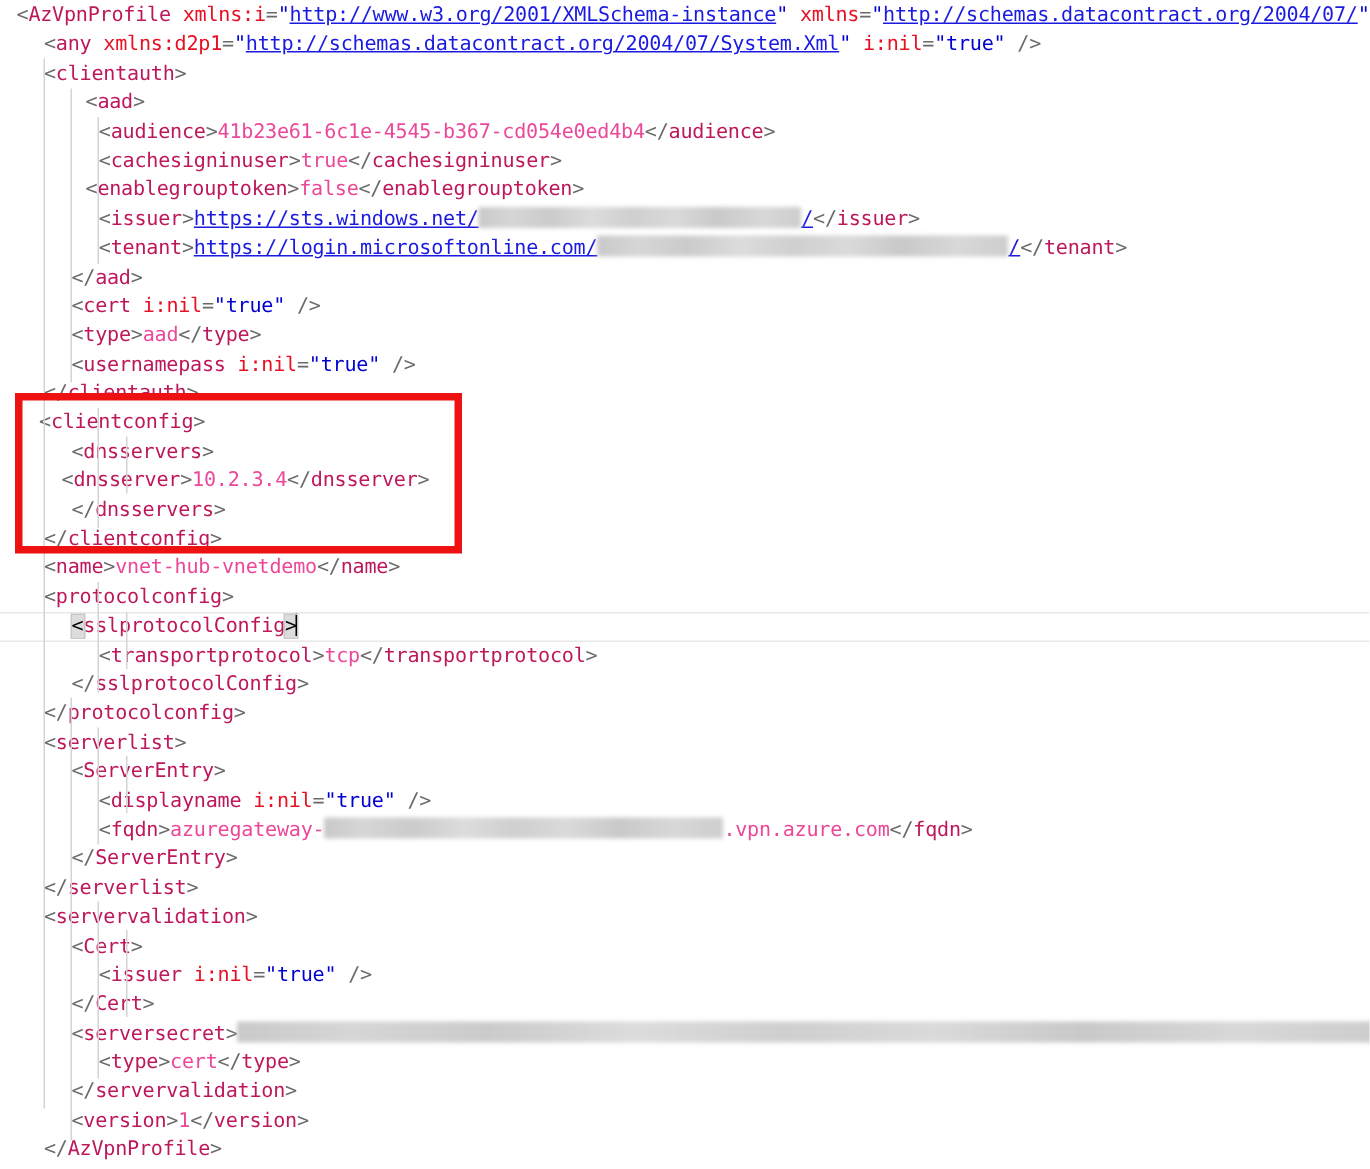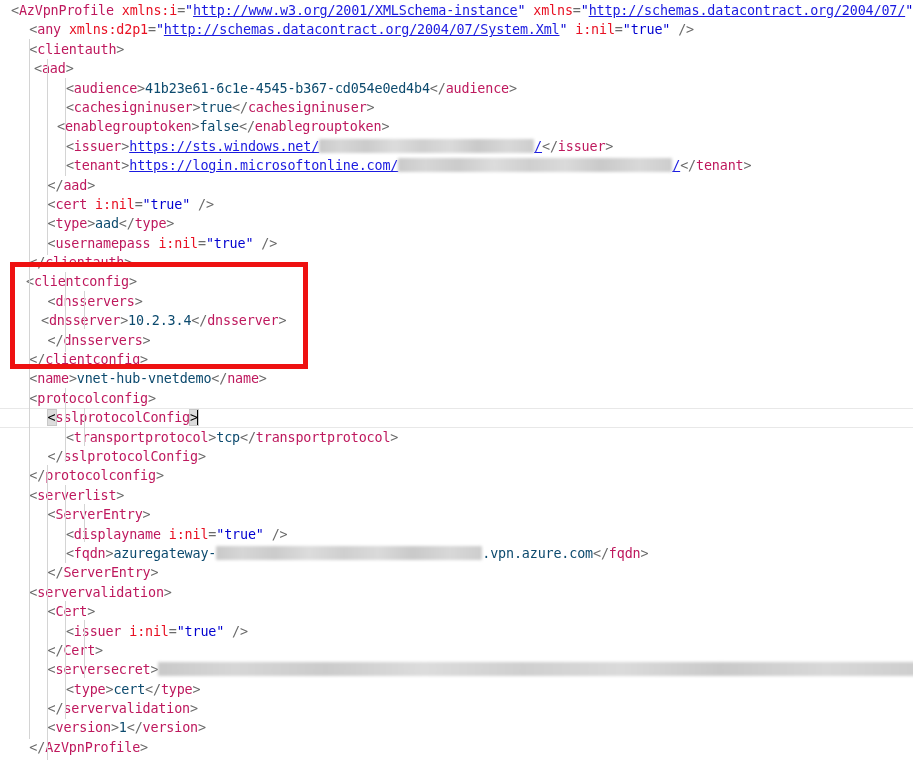--- a/index.html
+++ b/index.html
@@ -48,21 +48,21 @@
     height: 17.4px;
     line-height: 17.4px;
   }
 
   
   .p   { color: #6a6a6a; }        
   .tag { color: #be185d; }        
   .att { color: #e81123; }        
   .val { color: #0000d0; }        
   .url { color: #1a1ae0; text-decoration: underline; }
-  .txt { color: #0c4a6e; }        
+  .txt { color: #ec4899; }        
 
   
   .bmatch {
     background: #dcdcdc;
     outline: 1px solid #c8c8c8;
   }
   .caret {
     display: inline-block;
     width: 0;
     border-left: 1.6px solid #000;
@@ -98,21 +98,21 @@
   }
 </style>
 </head>
 <body>
 
 <div id="editor">
   <div class="code-lines" id="code-lines">
       <div class="line" style="padding-left: 11px;"><span class="p">&lt;</span><span class="tag">AzVpnProfile</span><span class="txt"> </span><span class="att">xmlns:i</span><span class="p">=</span><span class="val">"</span><span class="url">http://www.w3.org/2001/XMLSchema-instance</span><span class="val">"</span><span class="txt"> </span><span class="att">xmlns</span><span class="p">=</span><span class="val">"</span><span class="url">http://schemas.datacontract.org/2004/07/</span><span class="val">"</span></div>
       <div class="line" style="padding-left: 29.3px;"><span class="p">&lt;</span><span class="tag">any</span><span class="txt"> </span><span class="att">xmlns:d2p1</span><span class="p">=</span><span class="val">"</span><span class="url">http://schemas.datacontract.org/2004/07/System.Xml</span><span class="val">"</span><span class="txt"> </span><span class="att">i:nil</span><span class="p">=</span><span class="val">"true"</span><span class="txt"> </span><span class="p">/&gt;</span></div>
       <div class="line" style="padding-left: 29.3px;"><span class="p">&lt;</span><span class="tag">clientauth</span><span class="p">&gt;</span></div>
-      <div class="line" style="padding-left: 34px;"><span class="p">&lt;</span><span class="tag">aad</span><span class="p">&gt;</span></div>
+      <div class="line" style="padding-left: 57px;"><span class="p">&lt;</span><span class="tag">aad</span><span class="p">&gt;</span></div>
       <div class="line" style="padding-left: 65.9px;"><span class="p">&lt;</span><span class="tag">audience</span><span class="p">&gt;</span><span class="txt">41b23e61-6c1e-4545-b367-cd054e0ed4b4</span><span class="p">&lt;/</span><span class="tag">audience</span><span class="p">&gt;</span></div>
       <div class="line" style="padding-left: 65.9px;"><span class="p">&lt;</span><span class="tag">cachesigninuser</span><span class="p">&gt;</span><span class="txt">true</span><span class="p">&lt;/</span><span class="tag">cachesigninuser</span><span class="p">&gt;</span></div>
       <div class="line" style="padding-left: 57px;"><span class="p">&lt;</span><span class="tag">enablegrouptoken</span><span class="p">&gt;</span><span class="txt">false</span><span class="p">&lt;/</span><span class="tag">enablegrouptoken</span><span class="p">&gt;</span></div>
       <div class="line" style="padding-left: 65.9px;"><span class="p">&lt;</span><span class="tag">issuer</span><span class="p">&gt;</span><span class="url">https://sts.windows.net/</span><span class="redact" style="position: relative; display: inline-block; width: 215px; height: 14px; vertical-align: -2px;"></span><span class="url">/</span><span class="p">&lt;/</span><span class="tag">issuer</span><span class="p">&gt;</span></div>
       <div class="line" style="padding-left: 65.9px;"><span class="p">&lt;</span><span class="tag">tenant</span><span class="p">&gt;</span><span class="url">https://login.microsoftonline.com/</span><span class="redact" style="position: relative; display: inline-block; width: 274px; height: 14px; vertical-align: -2px;"></span><span class="url">/</span><span class="p">&lt;/</span><span class="tag">tenant</span><span class="p">&gt;</span></div>
       <div class="line" style="padding-left: 47.6px;"><span class="p">&lt;/</span><span class="tag">aad</span><span class="p">&gt;</span></div>
       <div class="line" style="padding-left: 47.6px;"><span class="p">&lt;</span><span class="tag">cert</span><span class="txt"> </span><span class="att">i:nil</span><span class="p">=</span><span class="val">"true"</span><span class="txt"> </span><span class="p">/&gt;</span></div>
       <div class="line" style="padding-left: 47.6px;"><span class="p">&lt;</span><span class="tag">type</span><span class="p">&gt;</span><span class="txt">aad</span><span class="p">&lt;/</span><span class="tag">type</span><span class="p">&gt;</span></div>
       <div class="line" style="padding-left: 47.6px;"><span class="p">&lt;</span><span class="tag">usernamepass</span><span class="txt"> </span><span class="att">i:nil</span><span class="p">=</span><span class="val">"true"</span><span class="txt"> </span><span class="p">/&gt;</span></div>
       <div class="line" style="padding-left: 29.3px;"><span class="p">&lt;/</span><span class="tag">clientauth</span><span class="p">&gt;</span></div>
@@ -125,20 +125,21 @@
       <div class="line" style="padding-left: 29.3px;"><span class="p">&lt;</span><span class="tag">protocolconfig</span><span class="p">&gt;</span></div>
       <div class="line current" style="padding-left: 47.6px;"><span class="bmatch">&lt;</span><span class="tag">sslprotocolConfig</span><span class="bmatch">&gt;</span><span class="caret"></span></div>
       <div class="line" style="padding-left: 65.9px;"><span class="p">&lt;</span><span class="tag">transportprotocol</span><span class="p">&gt;</span><span class="txt">tcp</span><span class="p">&lt;/</span><span class="tag">transportprotocol</span><span class="p">&gt;</span></div>
       <div class="line" style="padding-left: 47.6px;"><span class="p">&lt;/</span><span class="tag">sslprotocolConfig</span><span class="p">&gt;</span></div>
       <div class="line" style="padding-left: 29.3px;"><span class="p">&lt;/</span><span class="tag">protocolconfig</span><span class="p">&gt;</span></div>
       <div class="line" style="padding-left: 29.3px;"><span class="p">&lt;</span><span class="tag">serverlist</span><span class="p">&gt;</span></div>
       <div class="line" style="padding-left: 47.6px;"><span class="p">&lt;</span><span class="tag">ServerEntry</span><span class="p">&gt;</span></div>
       <div class="line" style="padding-left: 65.9px;"><span class="p">&lt;</span><span class="tag">displayname</span><span class="txt"> </span><span class="att">i:nil</span><span class="p">=</span><span class="val">"true"</span><span class="txt"> </span><span class="p">/&gt;</span></div>
       <div class="line" style="padding-left: 65.9px;"><span class="p">&lt;</span><span class="tag">fqdn</span><span class="p">&gt;</span><span class="txt">azuregateway-</span><span class="redact" style="position: relative; display: inline-block; width: 266px; height: 14px; vertical-align: -2px;"></span><span class="txt">.vpn.azure.com</span><span class="p">&lt;/</span><span class="tag">fqdn</span><span class="p">&gt;</span></div>
       <div class="line" style="padding-left: 47.6px;"><span class="p">&lt;/</span><span class="tag">ServerEntry</span><span class="p">&gt;</span></div>
+      <div class="line" style="padding-left: 29.3px;"><span class="p">&lt;/</span><span class="tag">serverlist</span><span class="p">&gt;</span></div>
       <div class="line" style="padding-left: 29.3px;"><span class="p">&lt;</span><span class="tag">servervalidation</span><span class="p">&gt;</span></div>
       <div class="line" style="padding-left: 47.6px;"><span class="p">&lt;</span><span class="tag">Cert</span><span class="p">&gt;</span></div>
       <div class="line" style="padding-left: 65.9px;"><span class="p">&lt;</span><span class="tag">issuer</span><span class="txt"> </span><span class="att">i:nil</span><span class="p">=</span><span class="val">"true"</span><span class="txt"> </span><span class="p">/&gt;</span></div>
       <div class="line" style="padding-left: 47.6px;"><span class="p">&lt;/</span><span class="tag">Cert</span><span class="p">&gt;</span></div>
       <div class="line" style="padding-left: 47.6px;"><span class="p">&lt;</span><span class="tag">serversecret</span><span class="p">&gt;</span><span class="redact" style="position: relative; display: inline-block; width: 760px; height: 14px; vertical-align: -2px;"></span></div>
       <div class="line" style="padding-left: 65.9px;"><span class="p">&lt;</span><span class="tag">type</span><span class="p">&gt;</span><span class="txt">cert</span><span class="p">&lt;/</span><span class="tag">type</span><span class="p">&gt;</span></div>
       <div class="line" style="padding-left: 47.6px;"><span class="p">&lt;/</span><span class="tag">servervalidation</span><span class="p">&gt;</span></div>
       <div class="line" style="padding-left: 47.6px;"><span class="p">&lt;</span><span class="tag">version</span><span class="p">&gt;</span><span class="txt">1</span><span class="p">&lt;/</span><span class="tag">version</span><span class="p">&gt;</span></div>
       <div class="line" style="padding-left: 29.3px;"><span class="p">&lt;/</span><span class="tag">AzVpnProfile</span><span class="p">&gt;</span></div>
     </div>

